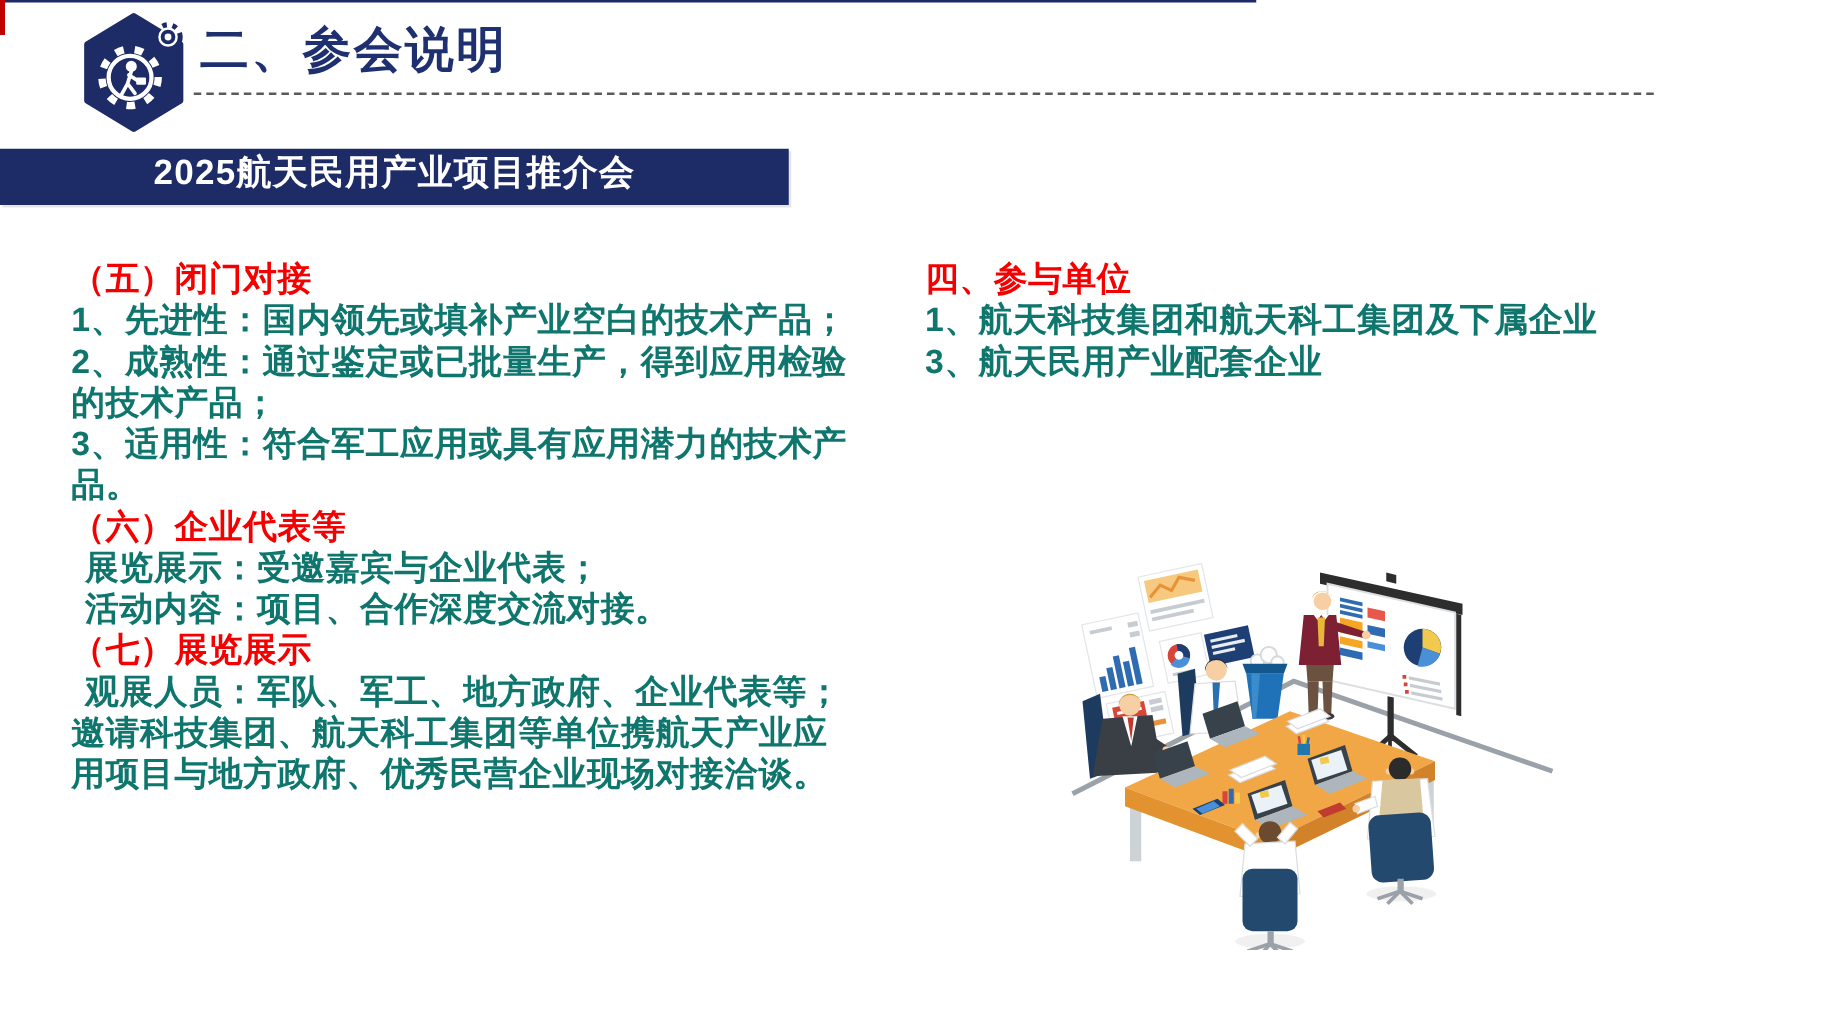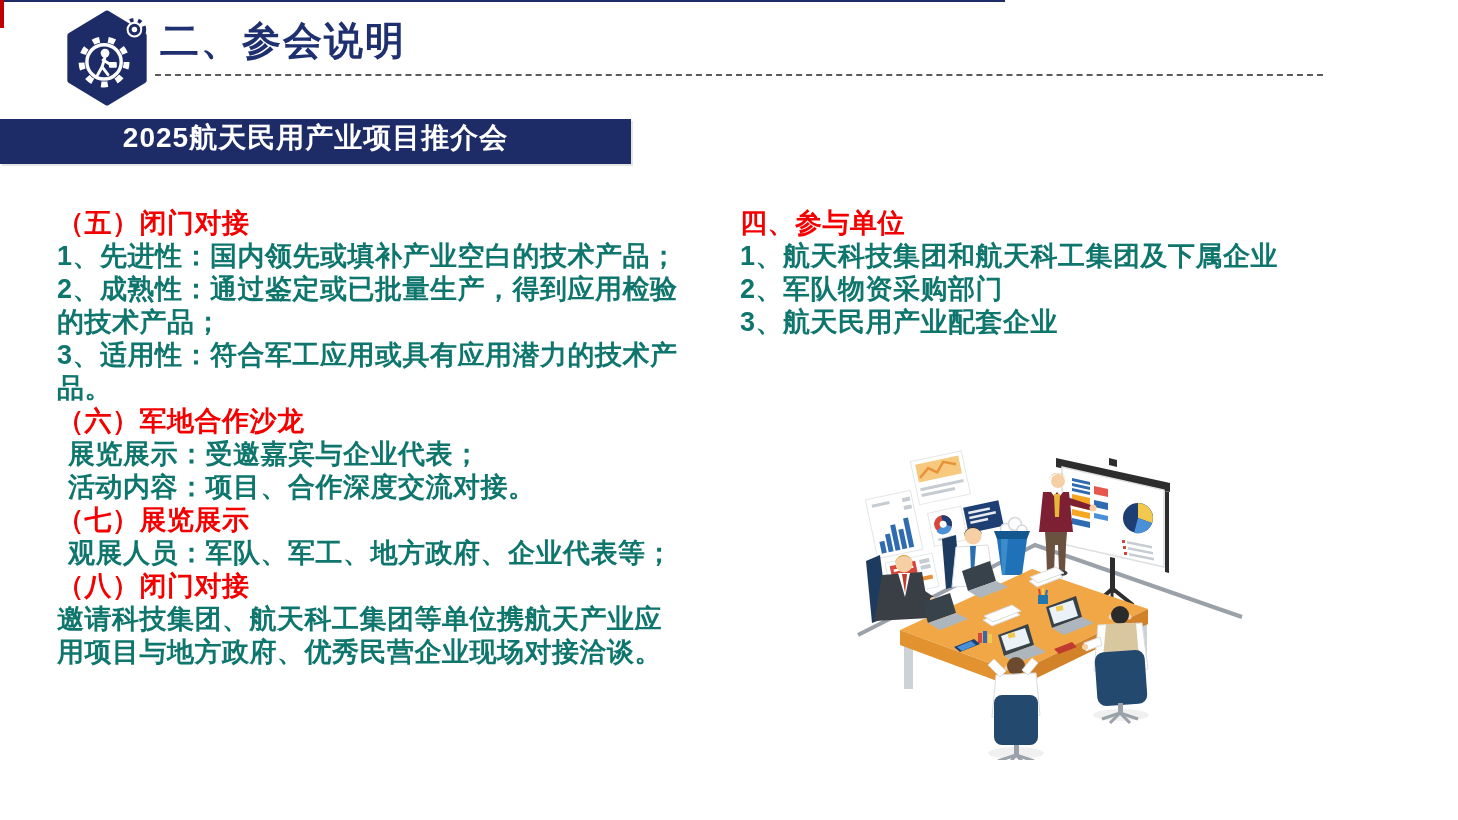--- a/index.html
+++ b/index.html
@@ -60,33 +60,31 @@
 
   <div class="banner">
     <span>2025航天民用产业项目推介会</span>
   </div>
 
   <section class="col col-left">
     <p class="red">（五）闭门对接</p>
     <p>1、先进性：国内领先或填补产业空白的技术产品；</p>
     <p>2、成熟性：通过鉴定或已批量生产，得到应用检验的技术产品；</p>
     <p>3、适用性：符合军工应用或具有应用潜力的技术产品。</p>
-    <p class="red">（六）军地合作沙龙</p>
+    <p class="red">（六）企业代表等</p>
     <p class="indent">展览展示：受邀嘉宾与企业代表；</p>
     <p class="indent">活动内容：项目、合作深度交流对接。</p>
     <p class="red">（七）展览展示</p>
     <p class="indent">观展人员：军队、军工、地方政府、企业代表等；</p>
-    <p class="red">（八）闭门对接</p>
     <p>邀请科技集团、航天科工集团等单位携航天产业应用项目与地方政府、优秀民营企业现场对接洽谈。</p>
   </section>
 
   <section class="col col-right">
     <p class="red">四、参与单位</p>
     <p>1、航天科技集团和航天科工集团及下属企业</p>
-    <p>2、军队物资采购部门</p>
     <p>3、航天民用产业配套企业</p>
   </section>
 
   <svg class="illus" viewBox="0 0 395 315">
 
     <polyline points="8,190 185,100 392,172" fill="none" stroke="#9aa1a8" stroke-width="4"></polyline>
 
     <g transform="rotate(-12 80 80)">
       <rect x="22" y="42" width="46" height="60" fill="#ffffff" stroke="#e3e6e8"></rect>
       <rect x="27" y="86" width="5" height="12" fill="#2f6bb0"></rect>

